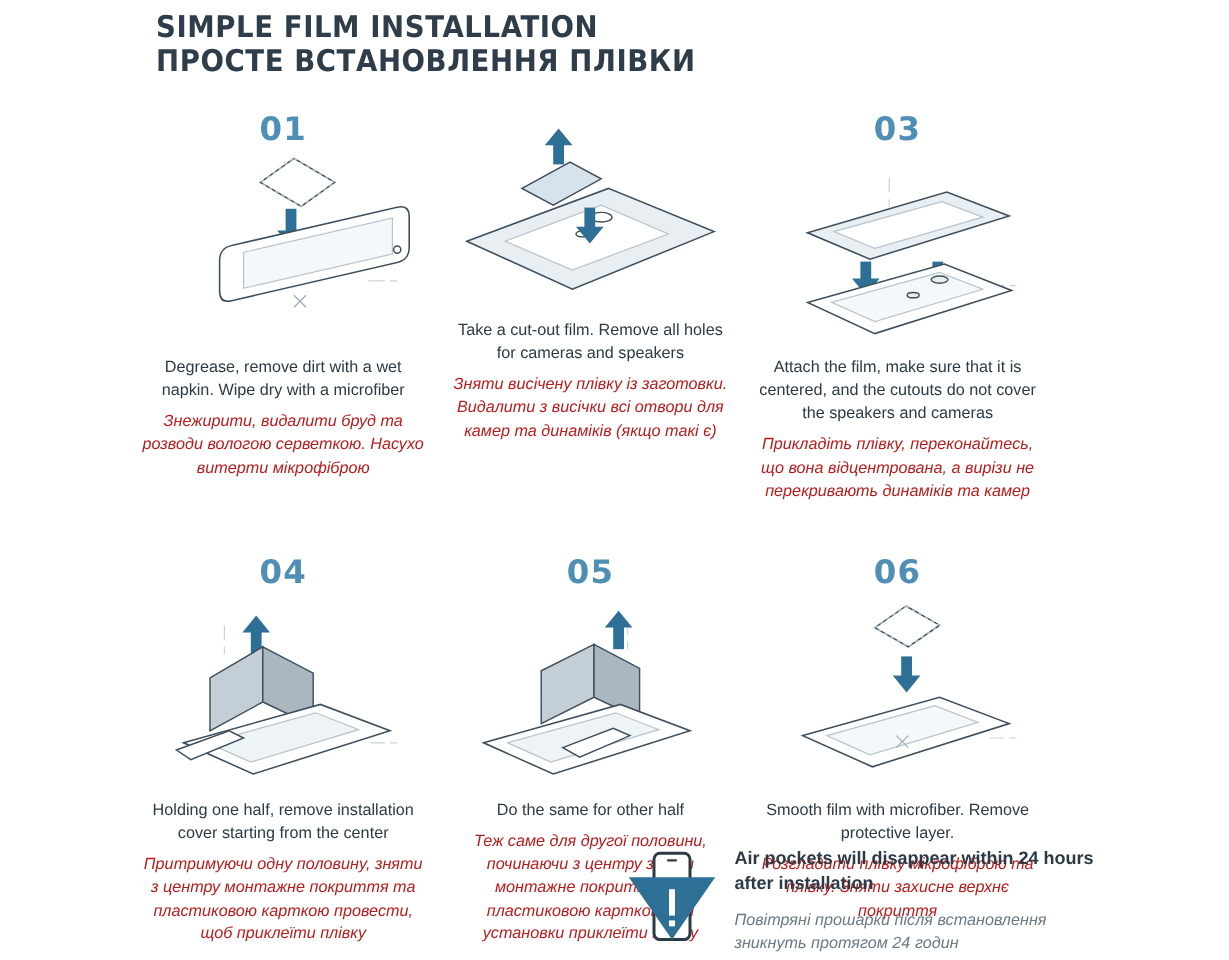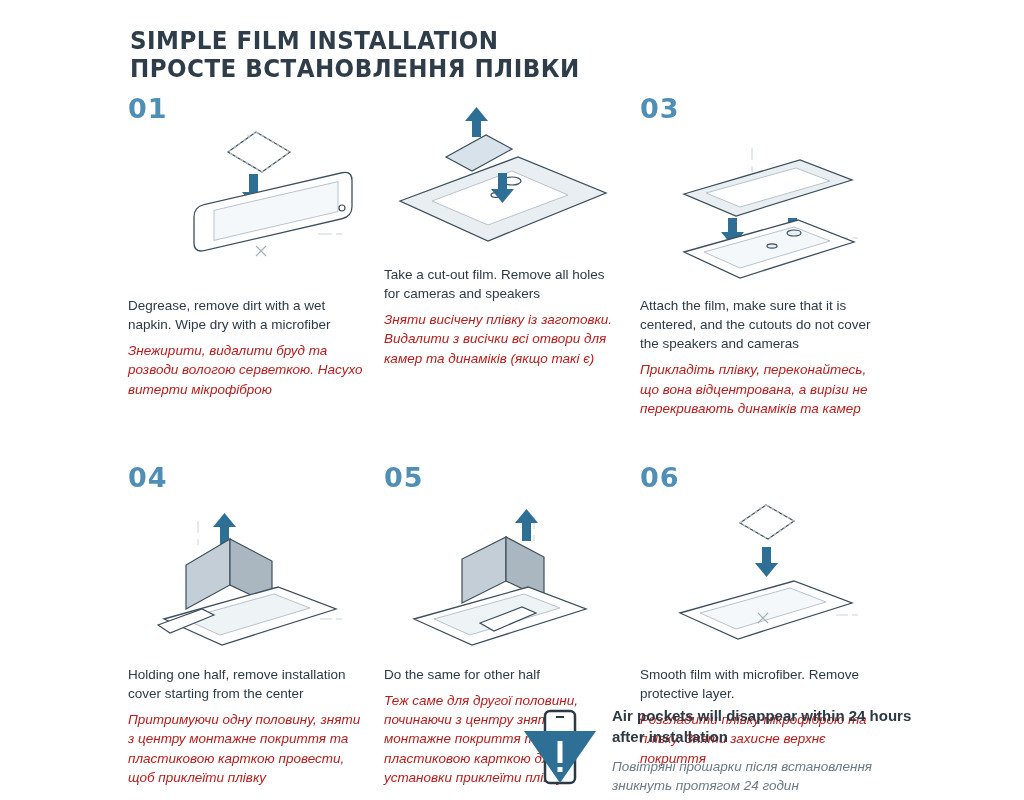--- a/index.html
+++ b/index.html
@@ -20,21 +20,21 @@
     width: 1024px;
     height: 800px;
     box-sizing: border-box;
     padding: 0;
   }
 
   
   .header {
     position: absolute;
     left: 130px;
-    top: 28px;
+    top: 10px;
   }
   .title-en {
     font-family: "DejaVu Sans", sans-serif;
     font-weight: bold;
     font-size: 25px;
     letter-spacing: 0.5px;
     color: #2e3d49;
     line-height: 1.05;
     transform: scaleX(0.92);
     transform-origin: left center;
@@ -49,23 +49,24 @@
     line-height: 1.05;
     margin-top: 2px;
     transform: scaleX(0.92);
     transform-origin: left center;
     white-space: nowrap;
   }
 
   
   .grid {
     position: absolute;
-    left: 128px;
+    left: 117px;
     top: 95px;
     width: 770px;
+    text-align: center;
   }
   .row {
     display: flex;
     flex-direction: row;
   }
   .cell {
     width: 256px;
     position: relative;
     box-sizing: border-box;
     padding-right: 18px;

